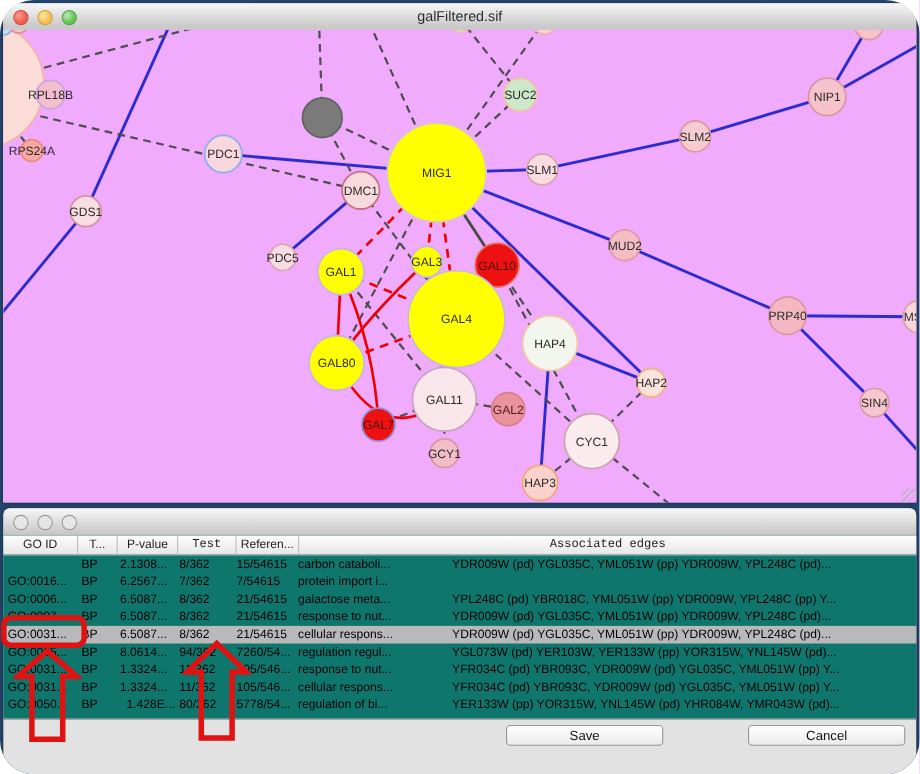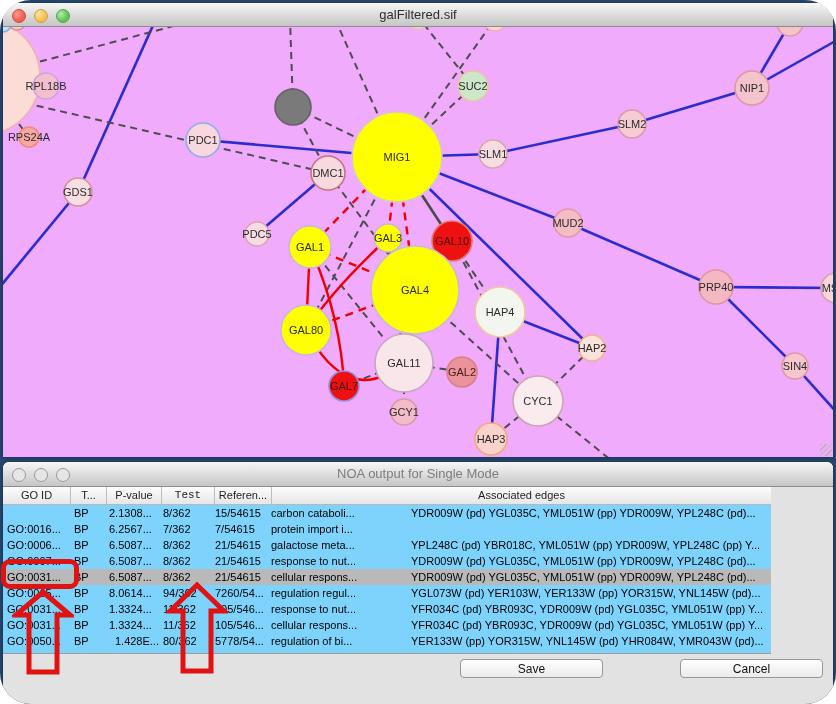--- a/index.html
+++ b/index.html
@@ -19,21 +19,21 @@
   .light.hollow{background:#e6e6e6;border:1px solid #9a9a9a;}
 
   #graph-window{left:3px;top:3px;width:830px;height:453px;}
   #graph-canvas{position:relative;width:830px;height:430px;overflow:hidden;background:#f0abfc;}
   #graph-svg{position:absolute;left:0;top:0;}
   #resize-grip{position:absolute;right:1px;bottom:1px;width:12px;height:12px;
     background:repeating-linear-gradient(-45deg,#b5b5b5 0 1px,transparent 1px 4px);}
 
   #table-window{left:3px;top:462px;width:830px;height:242px;background:#e2e2e2;}
   #table-window .titlebar{height:24px;}
-  #noa-table{position:absolute;left:0;top:25px;width:768px;background:#7dd3fc;border-bottom:1px solid #9d9d9d;}
+  #noa-table{position:absolute;left:0;top:25px;width:830px;background:#0f766e;border-bottom:1px solid #9d9d9d;}
   .thead{display:flex;height:17px;background:linear-gradient(#fdfdfd,#e6e6e6);border-bottom:1px solid #b8b8b8;}
   .th{font-size:11px;color:#1f1f1f;text-align:center;line-height:16px;border-right:1px solid #bdbdbd;
     white-space:nowrap;overflow:hidden;flex:0 0 auto;}
   .th:last-child{border-right:none;flex:1 1 auto;}
   .tr{display:flex;height:16px;}
   .tr.selected{background:#b9b9b9;}
   .td{font-size:11px;color:#000;line-height:16px;padding-left:4px;white-space:nowrap;overflow:hidden;
     flex:0 0 auto;box-sizing:border-box;}
   .td:last-child{flex:1 1 auto;}
   .tbody-pad{height:4px;}
@@ -183,30 +183,29 @@
     </div>
   </section>
 
   <section class="window" id="table-window">
     <header class="titlebar inactive">
       <span class="lights">
         <i class="light hollow"></i>
         <i class="light hollow"></i>
         <i class="light hollow"></i>
       </span>
-      <span class="title">NOA output for Single Mode</span>
     </header>
     <div id="noa-table">
       <div class="thead" id="thead">
           <div class="th" style="width: 67px;">GO ID</div>
           <div class="th" style="width: 35px;">T...</div>
           <div class="th" style="width: 54px;">P-value</div>
           <div class="th" style="width: 52px; font-family: Liberation Mono, monospace;">Test</div>
           <div class="th" style="width: 56px;">Referen...</div>
-          <div class="th" style="width: 426px;">Associated edges</div>
+          <div class="th" style="width: 426px; font-family: Liberation Mono, monospace;">Associated edges</div>
         </div>
       <div id="tbody">
           <div class="tr">
             <div class="td" style="width: 67px; margin-top: 48px;">GO:0045...</div>
             <div class="td" style="width: 35px;">BP</div>
             <div class="td" style="width: 54px;">2.1308...</div>
             <div class="td" style="width: 52px;">8/362</div>
             <div class="td" style="width: 56px;">15/54615</div>
             <div class="td" style="width: 140px;">carbon cataboli...</div>
             <div class="td" style="width: 426px;">YDR009W (pd) YGL035C, YML051W (pp) YDR009W, YPL248C (pd)...</div>

